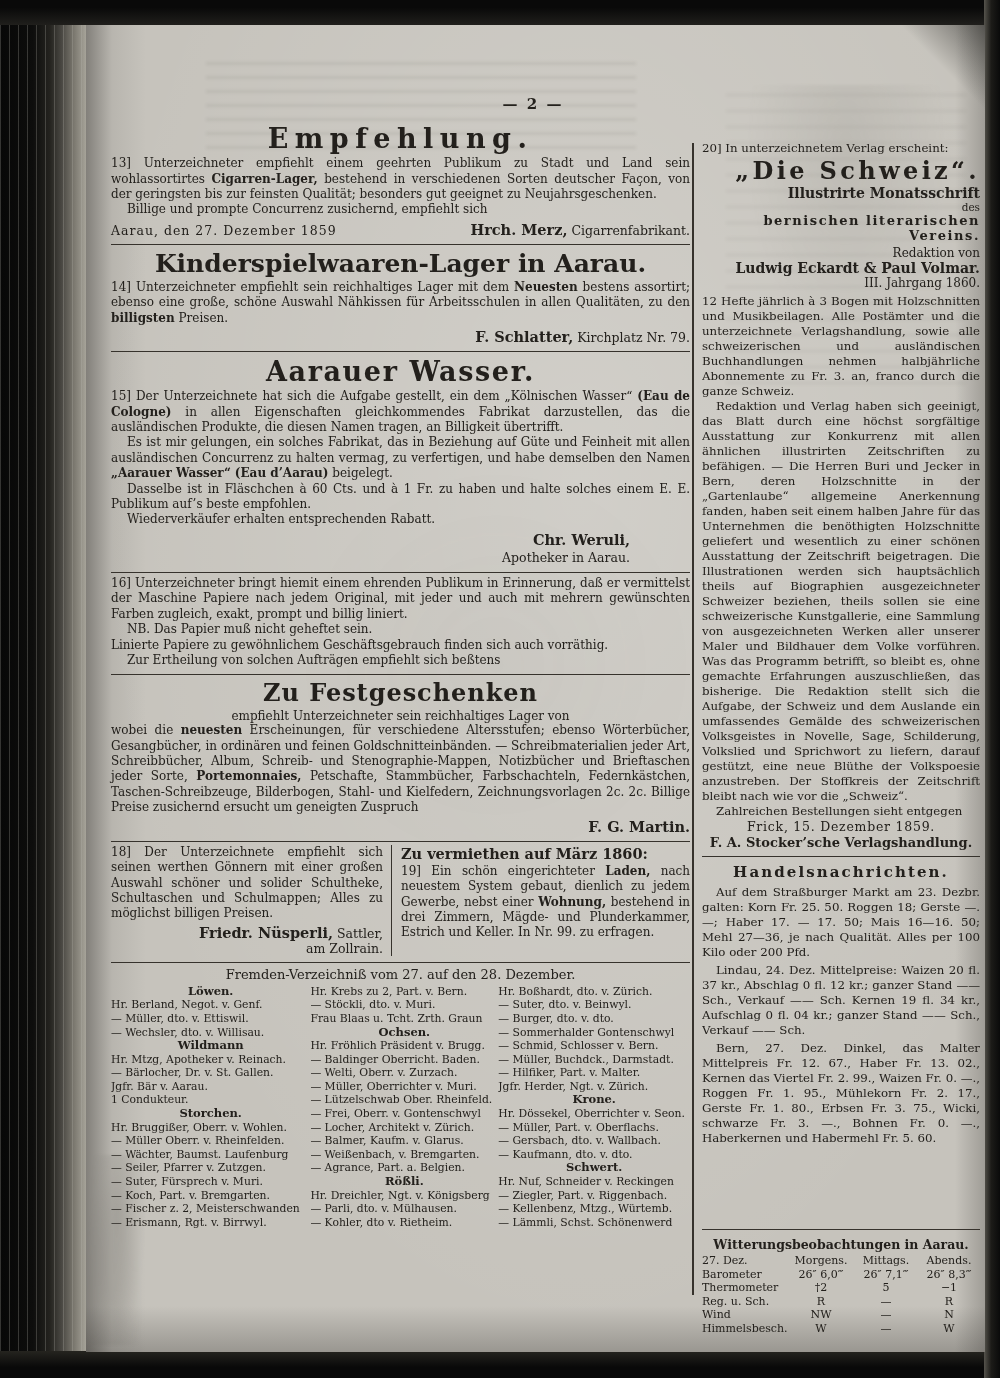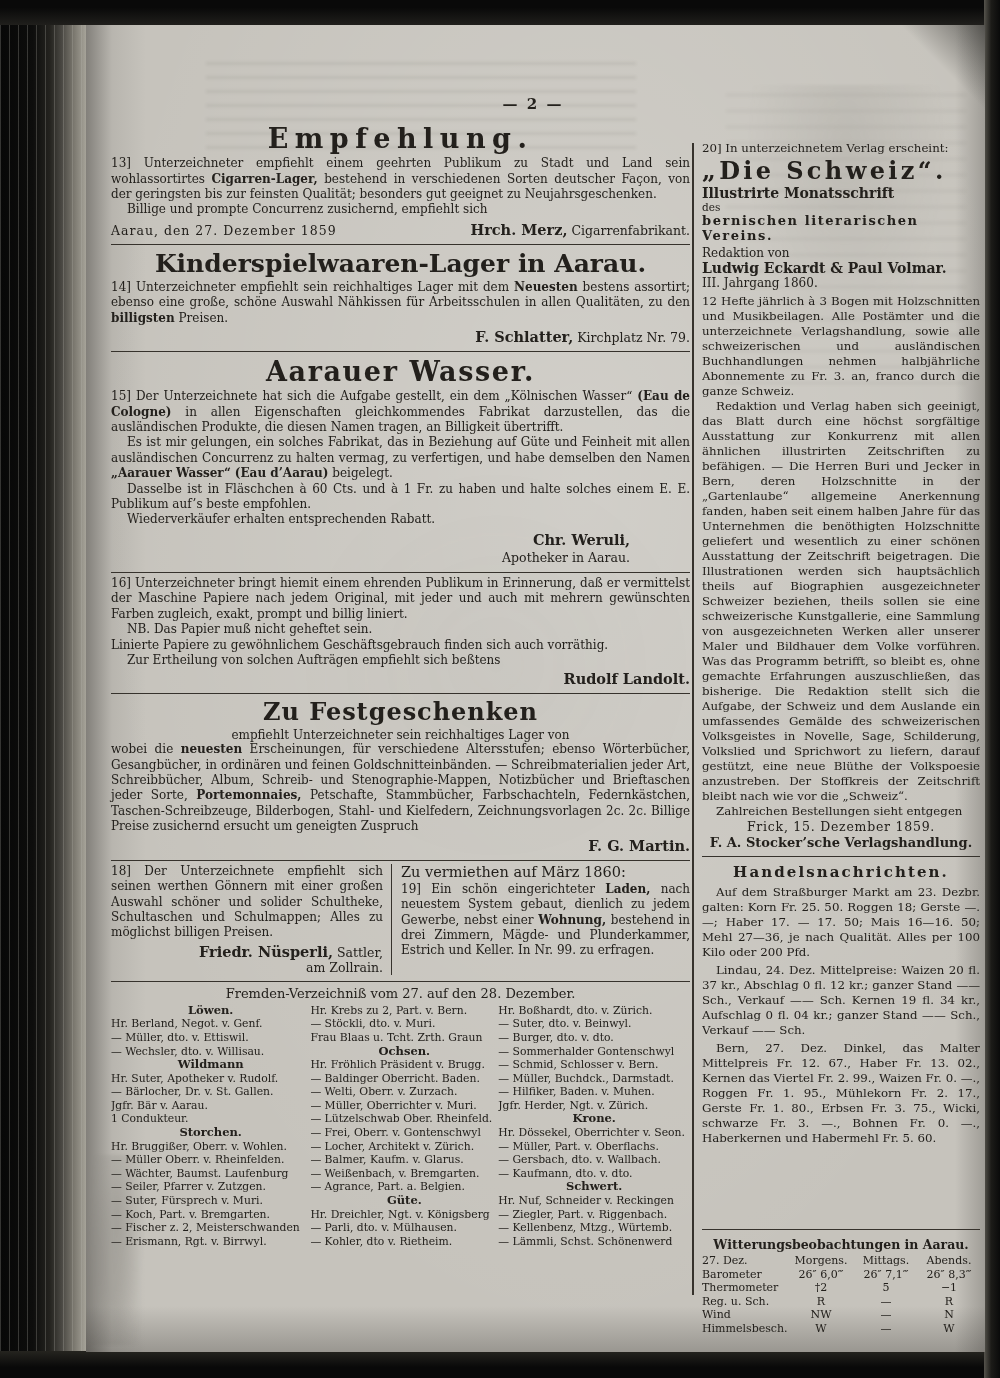--- a/index.html
+++ b/index.html
@@ -55,35 +55,35 @@
   .body.ind{text-indent:16px;}
   .sigrow{display:flex;justify-content:space-between;align-items:baseline;font-size:12.5px;margin-top:3px;}
   .sigrow .date{letter-spacing:.08em;}
   .signame{font-weight:bold;font-size:14.5px;}
   .sig-right{text-align:right;font-size:12.5px;margin-top:2px;}
   .sig-center-right{text-align:right;padding-right:60px;font-size:12.5px;margin-top:3px;line-height:1.3;}
   .intro-center{text-align:center;font-size:12px;margin:0;}
   .twocol{display:flex;}
   .twocol .c-left{width:272px;padding-right:8px;}
   .twocol .c-right{flex:1;border-left:1.4px solid #36322c;padding-left:9px;}
-  .vm-title{font-weight:normal;font-size:14.5px;margin:0 0 2px 0;}
+  .vm-title{font-weight:bold;font-size:14.5px;margin:0 0 2px 0;}
 
   
   .fremden{margin-top:4px;}
   .fv-title{text-align:center;font-weight:normal;font-size:13px;margin:2px 0 3px 0;}
   .fv-cols{display:grid;grid-template-columns:1.04fr .98fr 1fr;}
   .fv-line{font-size:10.8px;line-height:13.6px;white-space:nowrap;overflow:hidden;}
   .fv-line.hotel{font-weight:bold;text-align:center;font-size:11.5px;}
 
   
   .right-col{position:absolute;left:616px;top:116px;width:278px;height:1194px;
              display:flex;flex-direction:column;overflow:hidden;}
   .r-body{font-size:11.8px;line-height:15px;text-align:justify;margin:0;}
   .r-body.ind{text-indent:14px;}
-  .ctr{text-align:left;margin:0;}
+  .ctr{text-align:right;margin:0;}
   .schweiz-title{font-weight:bold;font-size:24px;letter-spacing:.14em;line-height:1.05;margin:2px 0;}
   .schweiz-sub1{font-weight:bold;font-size:14px;}
   .schweiz-sub2{font-size:10.5px;}
   .schweiz-sub3{font-weight:bold;font-size:13px;letter-spacing:.12em;}
   .schweiz-red1{font-size:12px;margin-top:3px;}
   .schweiz-red2{font-weight:bold;font-size:14px;}
   .schweiz-red3{font-size:12px;}
   .r-sig{text-align:center;font-weight:bold;font-size:13px;margin-top:1px;}
   .r-date{text-align:center;font-size:12.5px;letter-spacing:.06em;margin:0;}
   .hr-r{border:none;border-top:1.5px solid #36322c;margin:6px 0 4px 0;}
@@ -139,21 +139,20 @@
           <p class="body ind">Dasselbe ist in Fläschchen à 60 Cts. und à 1 Fr. zu haben und halte solches einem E. E. Publikum auf’s beste empfohlen.</p>
           <p class="body ind">Wiederverkäufer erhalten entsprechenden Rabatt.</p>
           <div class="sig-center-right"><b class="signame">Chr. Weruli,</b><br><span>Apotheker in Aarau.</span></div>
         </section>
 
         <section class="ad">
           <p class="body">16] Unterzeichneter bringt hiemit einem ehrenden Publikum in Erinnerung, daß er vermittelst der Maschine Papiere nach jedem Original, mit jeder und auch mit mehrern gewünschten Farben zugleich, exakt, prompt und billig liniert.</p>
           <p class="body ind">NB. Das Papier muß nicht geheftet sein.</p>
           <p class="body">Linierte Papiere zu gewöhnlichem Geschäftsgebrauch finden sich auch vorräthig.</p>
           <p class="body ind">Zur Ertheilung von solchen Aufträgen empfiehlt sich beßtens</p>
-          <div class="sig-right"><b class="signame">Rudolf Landolt.</b></div>
         </section>
 
         <section class="ad">
           <div class="h-frak h5">Zu Festgeschenken</div>
           <p class="intro-center">empfiehlt Unterzeichneter sein reichhaltiges Lager von</p>
           <p class="body"><span>wobei die </span><b>neuesten</b><span> Erscheinungen, für verschiedene Altersstufen; ebenso Wörterbücher, Gesangbücher, in ordinären und feinen Goldschnitteinbänden. — Schreibmaterialien jeder Art, Schreibbücher, Album, Schreib- und Stenographie-Mappen, Notizbücher und Brieftaschen jeder Sorte, </span><b>Portemonnaies,</b><span> Petschafte, Stammbücher, Farbschachteln, Federnkästchen, Taschen-Schreibzeuge, Bilderbogen, Stahl- und Kielfedern, Zeichnungsvorlagen 2c. 2c. Billige Preise zusichernd ersucht um geneigten Zuspruch</span></p>
           <div class="sig-right"><b class="signame">F. G. Martin.</b></div>
         </section>
 
         <section class="ad twocol">
@@ -169,21 +168,21 @@
 
         <div class="fremden">
           <div class="fv-title">Fremden-Verzeichniß vom 27. auf den 28. Dezember.</div>
           <div class="fv-cols">
             <div class="fv-col">
                 <div class="fv-line hotel">Löwen.</div>
                 <div class="fv-line entry">Hr. Berland, Negot. v. Genf.</div>
                 <div class="fv-line entry">— Müller, dto. v. Ettiswil.</div>
                 <div class="fv-line entry">— Wechsler, dto. v. Willisau.</div>
                 <div class="fv-line hotel">Wildmann</div>
-                <div class="fv-line entry">Hr. Suter, Apotheker v. Rudolf.</div>
+                <div class="fv-line entry">Hr. Mtzg, Apotheker v. Reinach.</div>
                 <div class="fv-line entry">— Bärlocher, Dr. v. St. Gallen.</div>
                 <div class="fv-line entry">Jgfr. Bär v. Aarau.</div>
                 <div class="fv-line entry">1 Condukteur.</div>
                 <div class="fv-line hotel">Storchen.</div>
                 <div class="fv-line entry">Hr. Bruggißer, Oberr. v. Wohlen.</div>
                 <div class="fv-line entry">— Müller Oberr. v. Rheinfelden.</div>
                 <div class="fv-line entry">— Wächter, Baumst. Laufenburg</div>
                 <div class="fv-line entry">— Seiler, Pfarrer v. Zutzgen.</div>
                 <div class="fv-line entry">— Suter, Fürsprech v. Muri.</div>
                 <div class="fv-line entry">— Koch, Part. v. Bremgarten.</div>
@@ -198,33 +197,33 @@
                 <div class="fv-line entry">Hr. Fröhlich Präsident v. Brugg.</div>
                 <div class="fv-line entry">— Baldinger Oberricht. Baden.</div>
                 <div class="fv-line entry">— Welti, Oberr. v. Zurzach.</div>
                 <div class="fv-line entry">— Müller, Oberrichter v. Muri.</div>
                 <div class="fv-line entry">— Lützelschwab Ober. Rheinfeld.</div>
                 <div class="fv-line entry">— Frei, Oberr. v. Gontenschwyl</div>
                 <div class="fv-line entry">— Locher, Architekt v. Zürich.</div>
                 <div class="fv-line entry">— Balmer, Kaufm. v. Glarus.</div>
                 <div class="fv-line entry">— Weißenbach, v. Bremgarten.</div>
                 <div class="fv-line entry">— Agrance, Part. a. Belgien.</div>
-                <div class="fv-line hotel">Güte.</div>
+                <div class="fv-line hotel">Rößli.</div>
                 <div class="fv-line entry">Hr. Dreichler, Ngt. v. Königsberg</div>
                 <div class="fv-line entry">— Parli, dto. v. Mülhausen.</div>
                 <div class="fv-line entry">— Kohler, dto v. Rietheim.</div>
               </div>
             <div class="fv-col">
                 <div class="fv-line entry">Hr. Boßhardt, dto. v. Zürich.</div>
                 <div class="fv-line entry">— Suter, dto. v. Beinwyl.</div>
                 <div class="fv-line entry">— Burger, dto. v. dto.</div>
                 <div class="fv-line entry">— Sommerhalder Gontenschwyl</div>
                 <div class="fv-line entry">— Schmid, Schlosser v. Bern.</div>
                 <div class="fv-line entry">— Müller, Buchdck., Darmstadt.</div>
-                <div class="fv-line entry">— Hilfiker, Baden. v. Muhen.</div>
+                <div class="fv-line entry">— Hilfiker, Part. v. Malter.</div>
                 <div class="fv-line entry">Jgfr. Herder, Ngt. v. Zürich.</div>
                 <div class="fv-line hotel">Krone.</div>
                 <div class="fv-line entry">Hr. Dössekel, Oberrichter v. Seon.</div>
                 <div class="fv-line entry">— Müller, Part. v. Oberflachs.</div>
                 <div class="fv-line entry">— Gersbach, dto. v. Wallbach.</div>
                 <div class="fv-line entry">— Kaufmann, dto. v. dto.</div>
                 <div class="fv-line hotel">Schwert.</div>
                 <div class="fv-line entry">Hr. Nuf, Schneider v. Reckingen</div>
                 <div class="fv-line entry">— Ziegler, Part. v. Riggenbach.</div>
                 <div class="fv-line entry">— Kellenbenz, Mtzg., Würtemb.</div>

